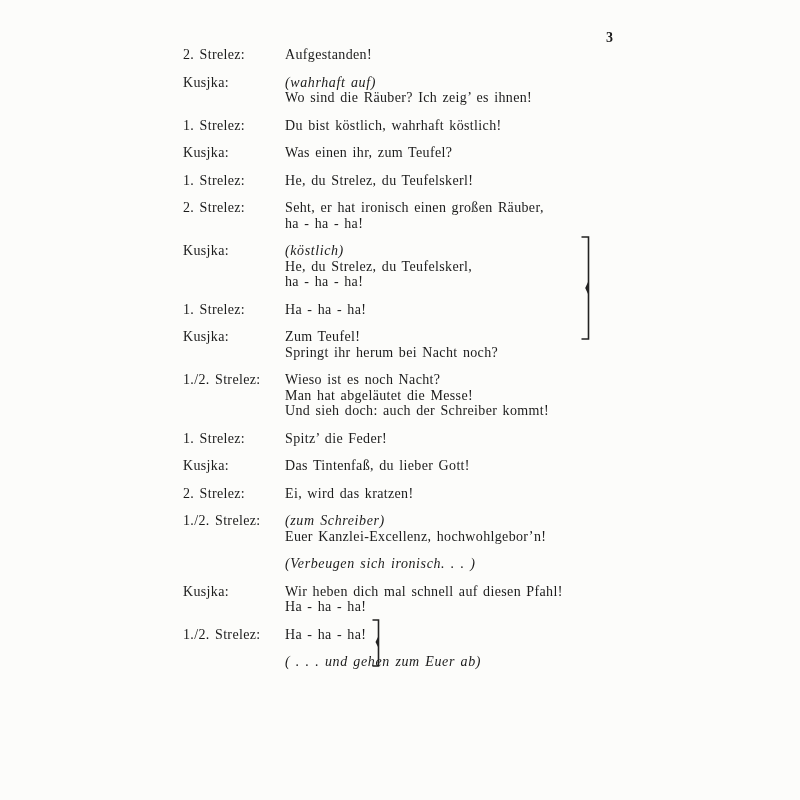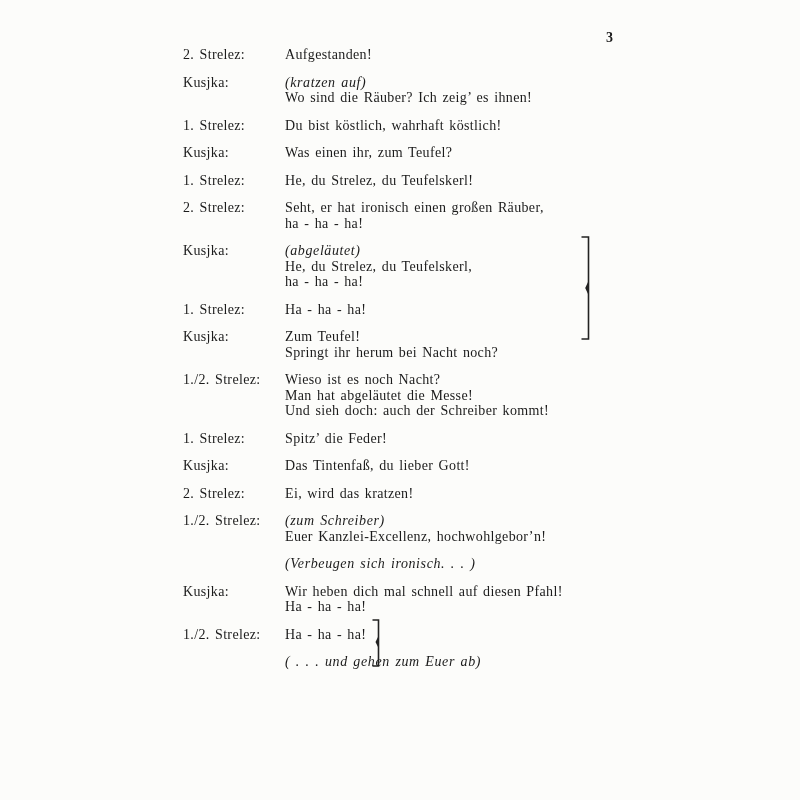--- a/index.html
+++ b/index.html
@@ -83,21 +83,21 @@
     <div class="block">
       <div class="speaker">2. Strelez:</div>
       <div class="lines">
           <div class="line">Aufgestanden!</div>
         </div>
     </div>
 
     <div class="block">
       <div class="speaker">Kusjka:</div>
       <div class="lines">
-          <div class="line italic">(kratzen auf)</div>
+          <div class="line italic">(wahrhaft auf)</div>
           <div class="line">Wo sind die Räuber? Ich zeig’ es ihnen!</div>
         </div>
     </div>
 
     <div class="block">
       <div class="speaker">1. Strelez:</div>
       <div class="lines">
           <div class="line">Du bist köstlich, wahrhaft köstlich!</div>
         </div>
     </div>
@@ -120,21 +120,21 @@
       <div class="speaker">2. Strelez:</div>
       <div class="lines">
           <div class="line">Seht, er hat ironisch einen großen Räuber,</div>
           <div class="line">ha - ha - ha!</div>
         </div>
     </div>
 
     <div class="block">
       <div class="speaker">Kusjka:</div>
       <div class="lines">
-          <div class="line italic">(abgeläutet)</div>
+          <div class="line italic">(köstlich)</div>
           <div class="line">He, du Strelez, du Teufelskerl,</div>
           <div class="line">ha - ha - ha!</div>
         </div>
     </div>
 
     <div class="block">
       <div class="speaker">1. Strelez:</div>
       <div class="lines">
           <div class="line">Ha - ha - ha!</div>
         </div>

